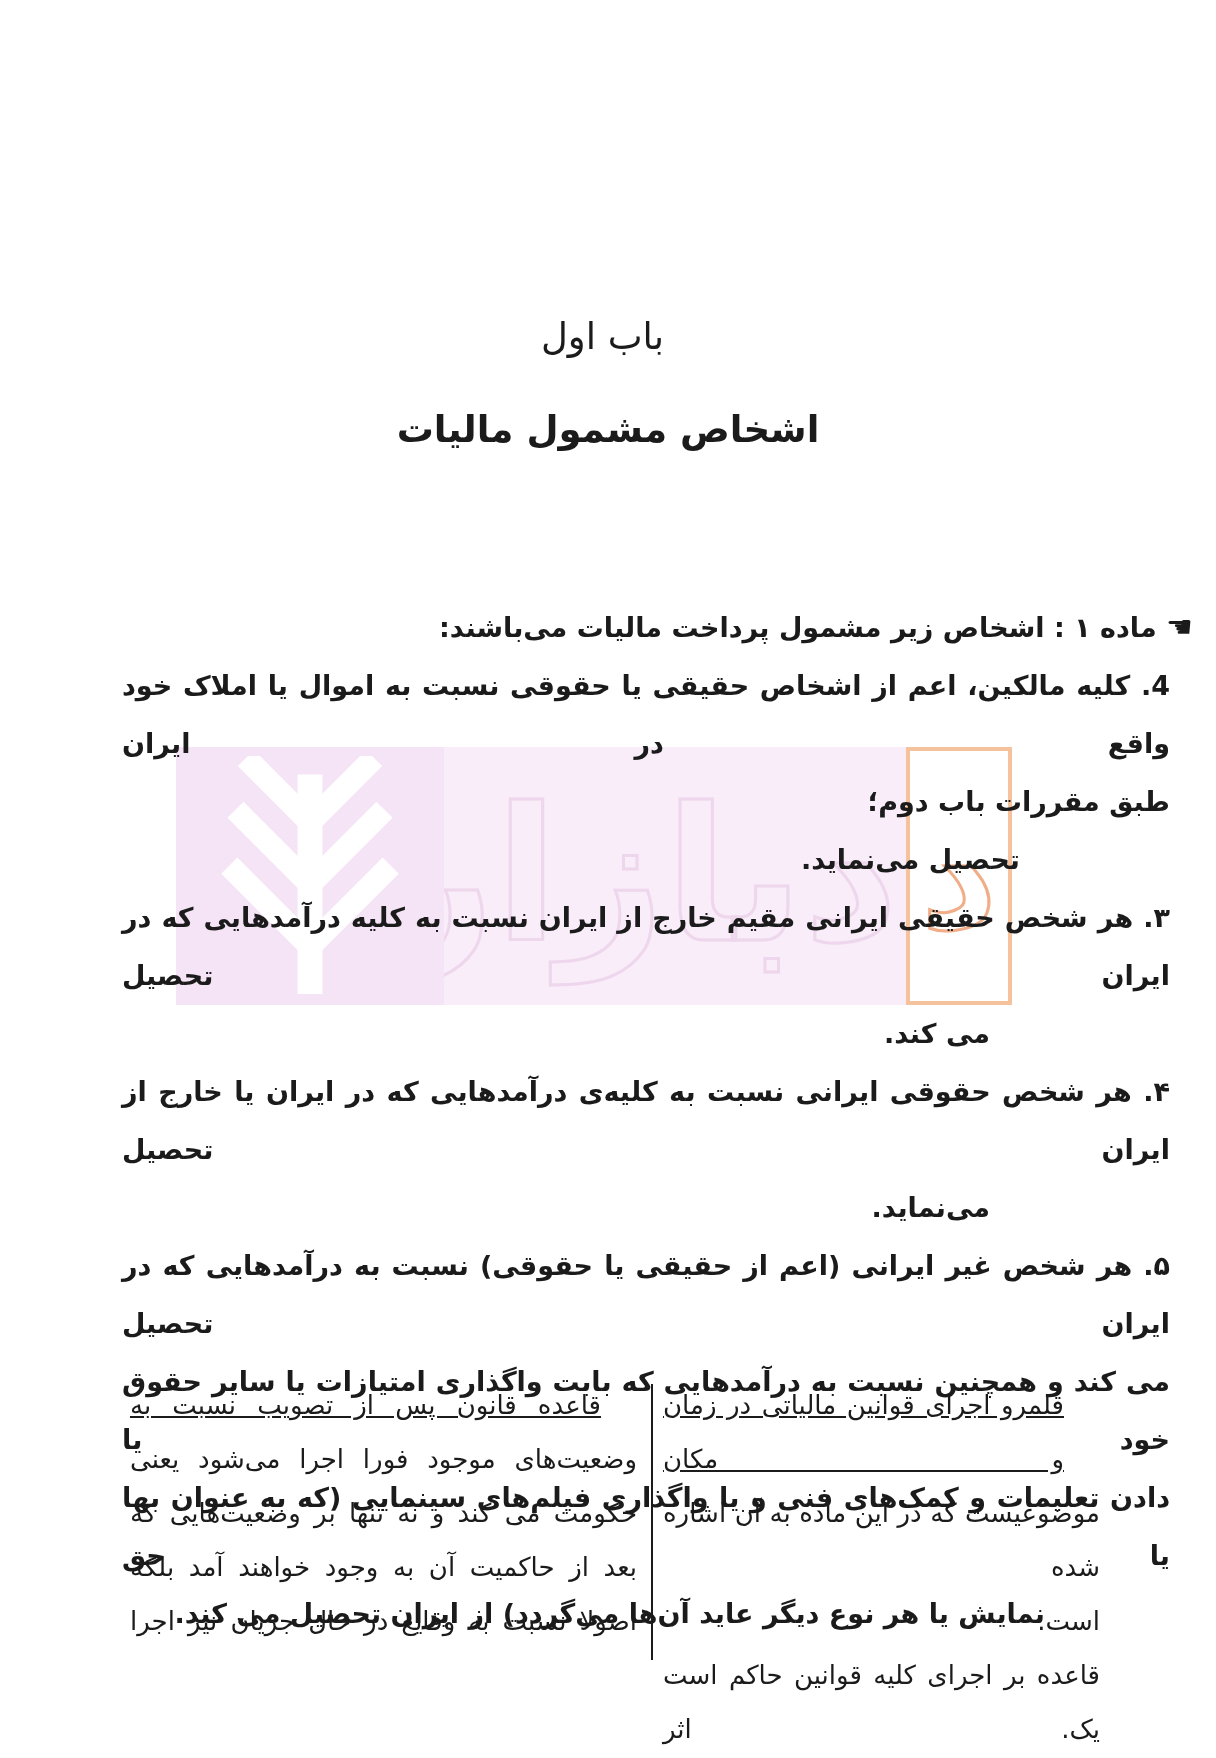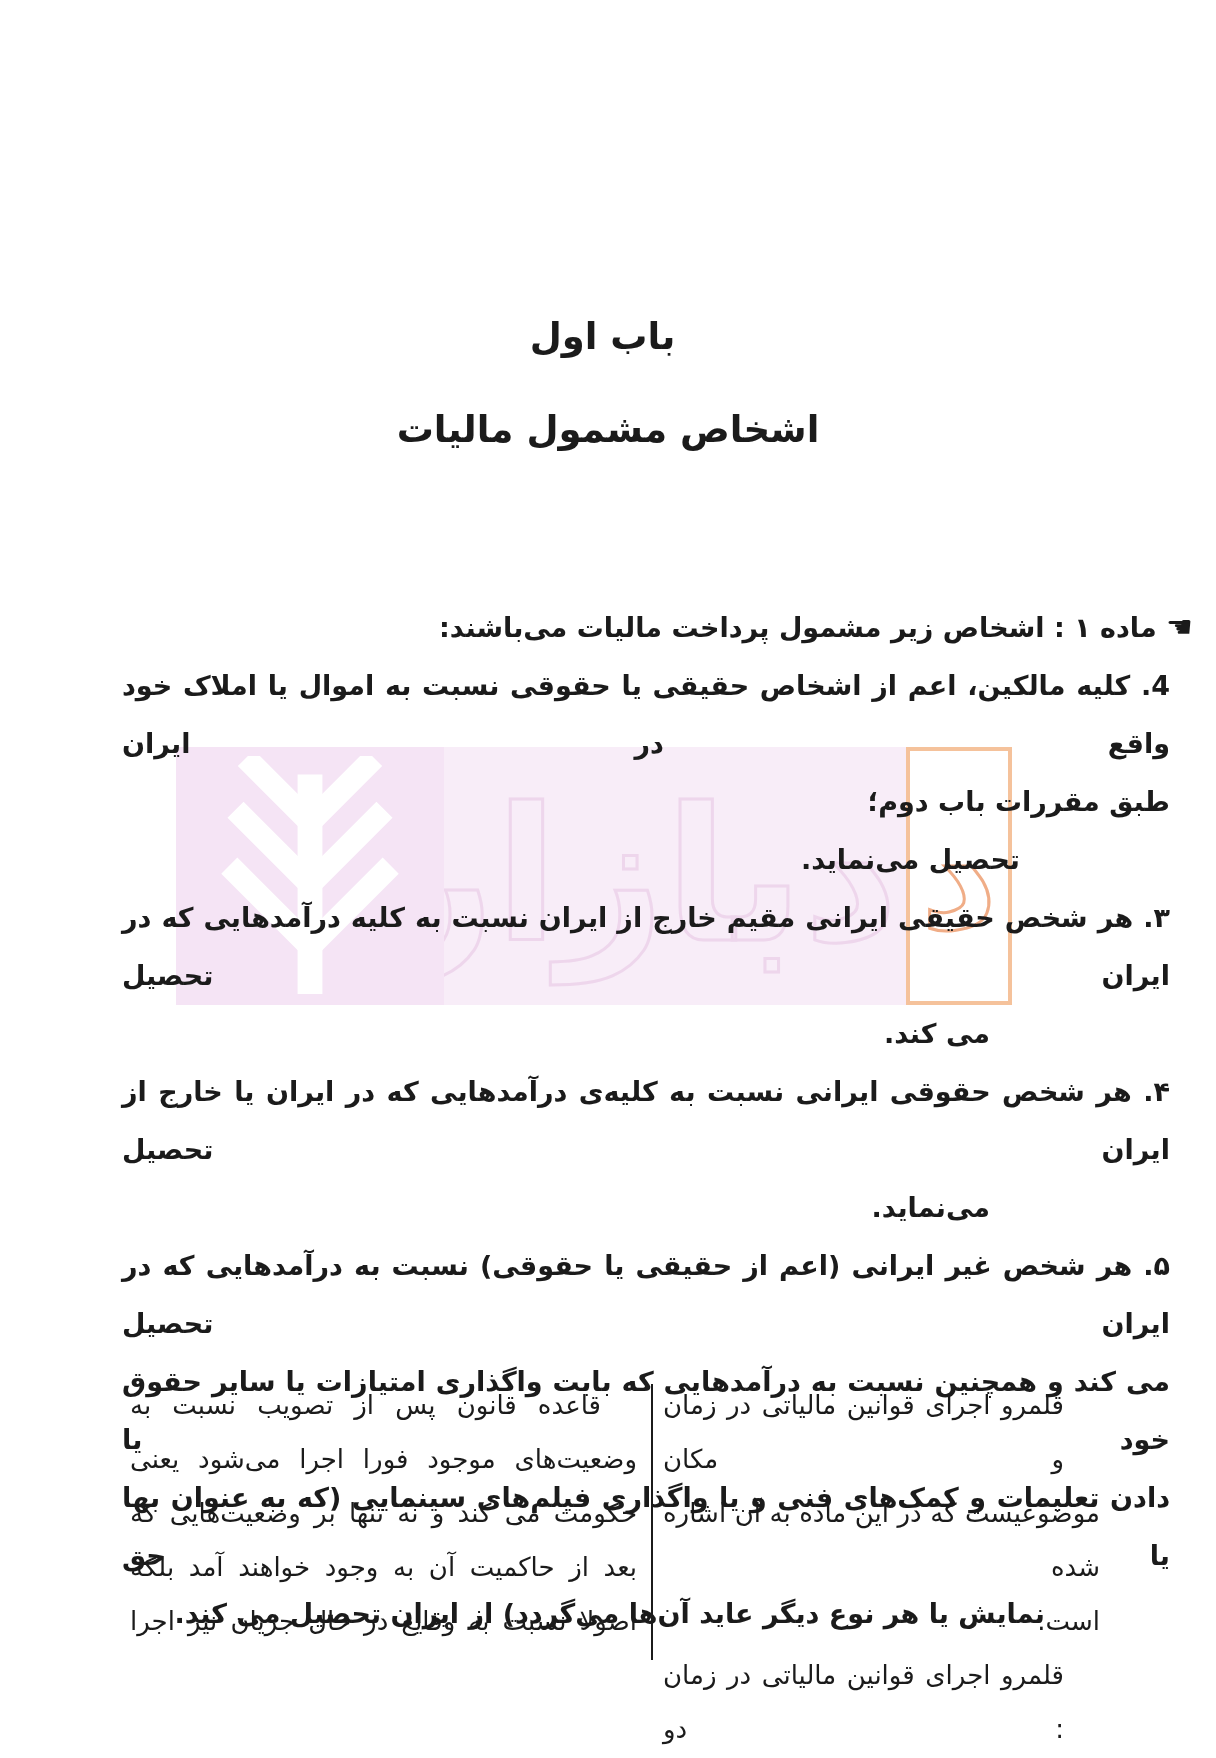--- a/index.html
+++ b/index.html
@@ -35,21 +35,21 @@
   }
   .wm-logo{
     width:268px;background:#f5e4f5;
     display:flex;align-items:center;justify-content:center;
     overflow:hidden;
   }
   
   .content{position:relative;z-index:1;}
   .chapter-title{
     position:absolute;top:315px;left:0;right:11px;
-    text-align:center;font-size:37px;font-weight:700;
+    text-align:center;font-size:37px;font-weight:400;
   }
   .chapter-subtitle{
     position:absolute;top:408px;left:0;right:0;
     text-align:center;font-size:37px;font-weight:700;
   }
   .article{
     position:absolute;top:598px;right:46px;left:122px;
     font-size:27px;line-height:58px;font-weight:700;
   }
   .article-head{
@@ -60,21 +60,21 @@
   .rline{text-align:right;}
   
   .columns{
     position:absolute;top:1378px;right:116px;left:130px;
     display:flex;direction:rtl;
     font-size:26px;line-height:54px;font-weight:400;
   }
   .col-right{width:437px;}
   .col-divider{width:2px;background:#1b1b1b;margin:6px 10px 0 14px;height:276px;}
   .col-left{flex:1;}
-  .p-indent{padding-right:36px;}
+  .p-indent{padding-right:36px;text-decoration:underline;}
 </style>
 </head>
 <body>
 
 <div class="page">
 
   <div class="wm-band">
     <div class="wm-first">د</div>
     <div class="wm-mid">ادبازار</div>
     <div class="wm-logo">
@@ -125,21 +125,20 @@
         <div class="rline" style="padding-right:125px;">نمایش یا هر نوع دیگر عاید آن‌ها می‌گردد) از ایران تحصیل می کند.</div>
       </div>
     </div>
 
     <div class="columns">
 
       <div class="col-right">
         <div class="jline p-indent">قلمرو اجرای قوانین مالیاتی در زمان و مکان</div>
         <div class="jline">موضوعیست که در این ماده به آن اشاره شده</div>
         <div class="rline">است.</div>
-        <div class="jline p-indent">قلمرو اجرای قوانین مالیاتی در زمان : دو</div>
         <div class="jline">قاعده بر اجرای کلیه قوانین حاکم است یک. اثر</div>
 
       </div>
 
       <div class="col-divider"></div>
 
       <div class="col-left">
         <div class="jline p-indent">قاعده قانون پس از تصویب نسبت به</div>
         <div class="jline">وضعیت‌های موجود فورا اجرا می‌شود یعنی</div>
         <div class="jline">حکومت می کند و نه تنها بر وضعیت‌هایی که</div>

